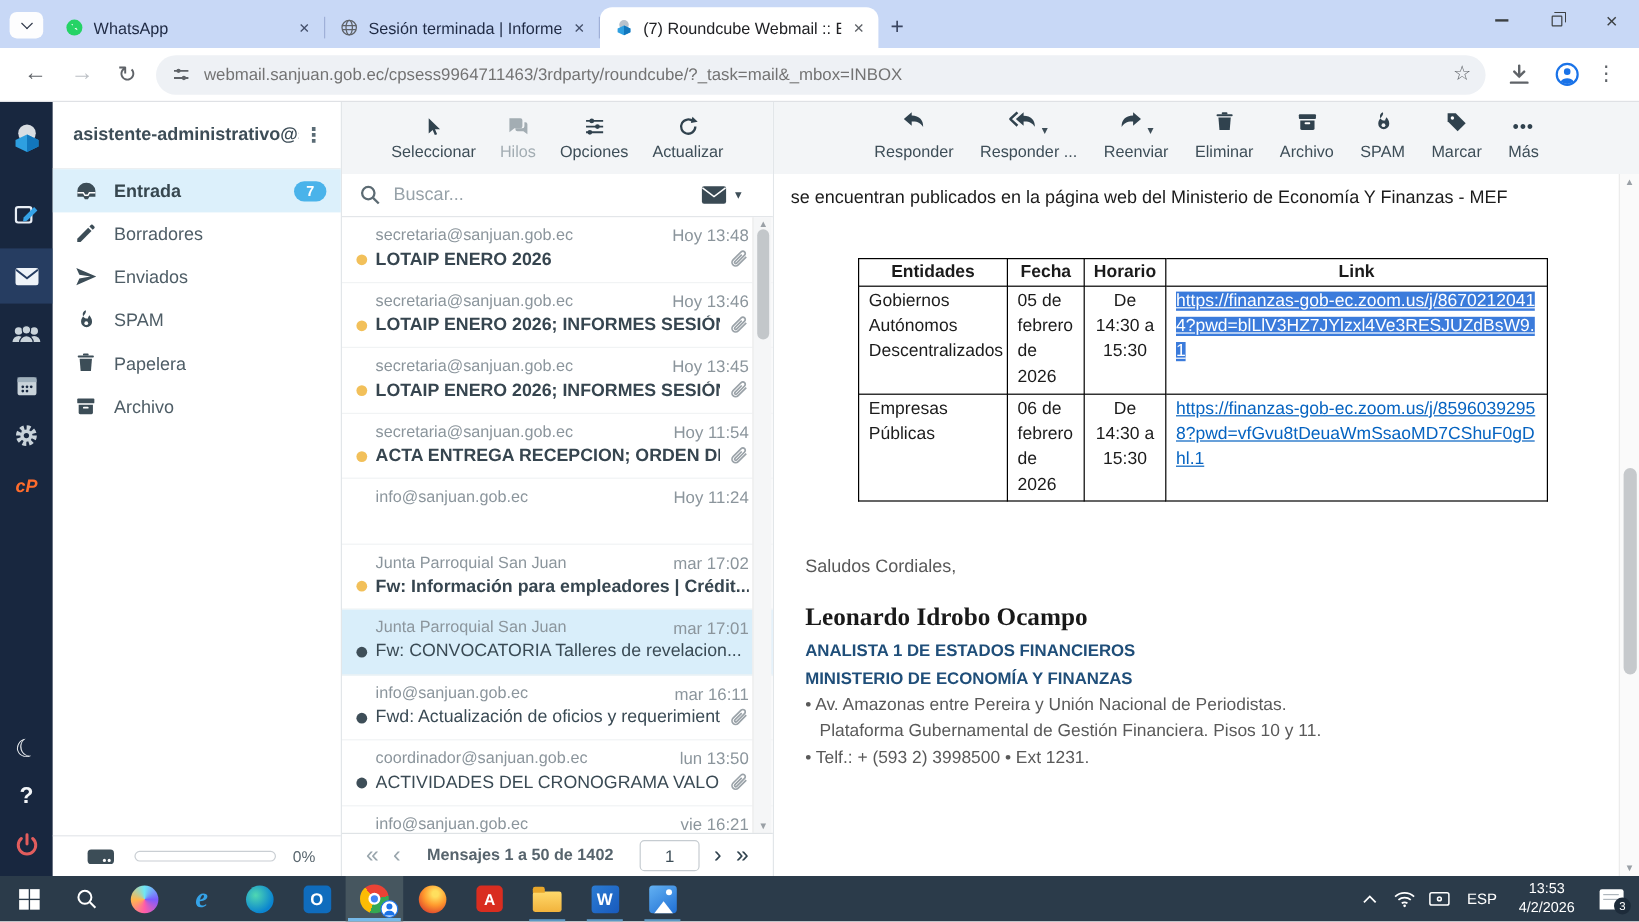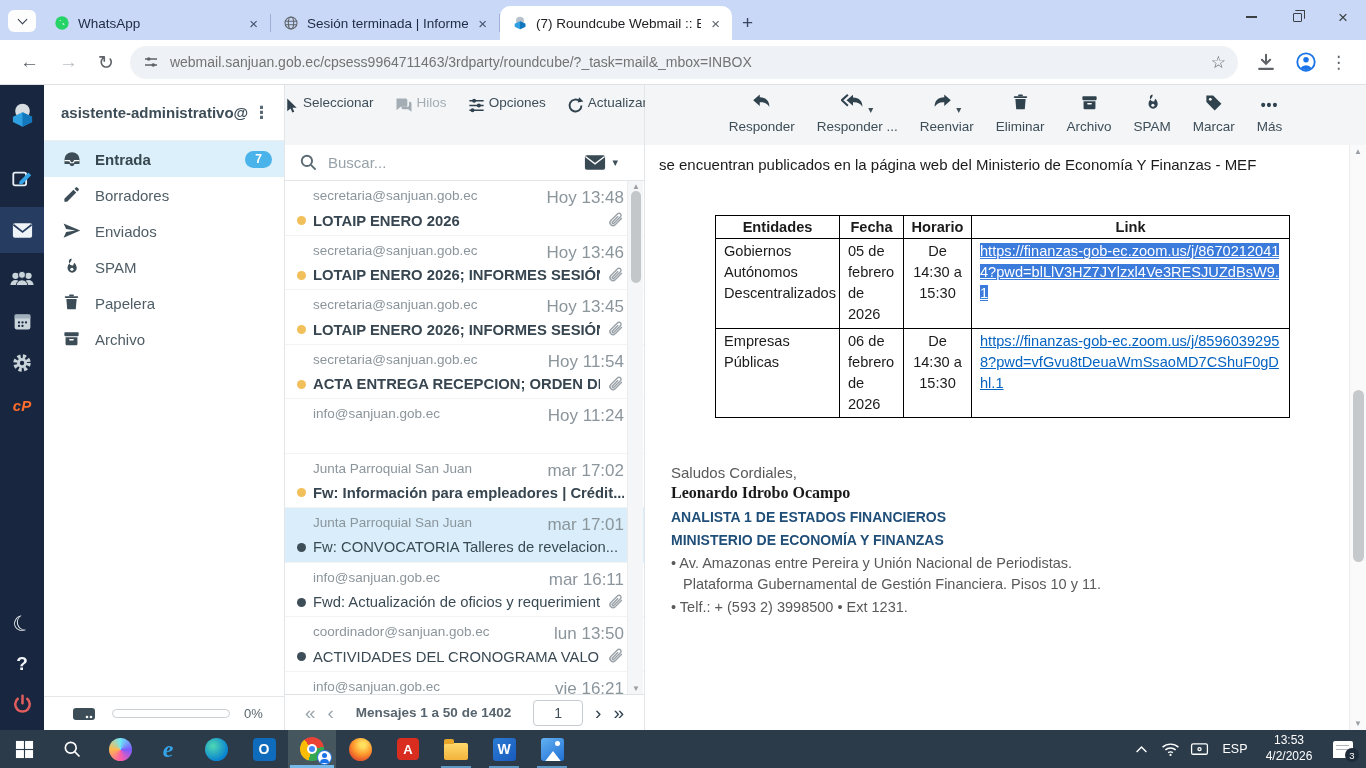--- a/index.html
+++ b/index.html
@@ -66,36 +66,36 @@
   .folder-label { flex:1; white-space:nowrap; overflow:hidden; }
   .badge { min-width:27px; height:17px; border-radius:9px; background:#4ab3ea; color:#fff; font-size:12px; font-weight:bold; display:flex; align-items:center; justify-content:center; padding:0 6px; }
   .storage { position:absolute; left:0; bottom:0; width:240px; height:34px; border-top:1px solid #e4e7ea; display:flex; align-items:center; padding-left:28px; }
   .srv { width:24px; height:16px; display:inline-flex; margin-right:16px; }
   .sbar { width:118px; height:9px; border:1px solid #c9ced3; border-radius:5px; background:#fff; margin-right:14px; }
   .spct { font-size:13px; color:#5a676f; }
 
   
   .listcol { position:absolute; left:285px; top:0; width:360px; height:645px; background:#fff; border-right:1px solid #e2e6e9; }
   .ltoolbar { height:60px; background:#f3f5f7; display:flex; align-items:flex-start; justify-content:center; gap:20px; padding-top:10px; }
-  .lt-btn { display:flex; gap:3px; }
+  .lt-btn { display:flex; flex-direction:column; align-items:center; gap:3px; }
   .lt-ico { height:21px; display:flex; align-items:center; }
   .lt-lbl { font-size:13.5px; color:#3e4e58; }
   .lt-btn.disabled .lt-lbl { color:#a3adb3; }
   .searchrow { height:36px; background:#fff; border-bottom:1px solid #e3e6e9; display:flex; align-items:center; padding:0 12px 0 14px; }
   .sico { width:19px; height:19px; display:inline-flex; margin-right:10px; flex:none; }
   .searchbox { flex:1; border:none; outline:none; font-size:15px; color:#3e4e58; font-family:inherit; background:transparent; }
   .searchbox::placeholder { color:#97a2a9; }
   .senv { width:22px; height:17px; display:inline-flex; margin:0 6px; }
   .scaret { font-size:11px; color:#3e4e58; margin-right:14px; }
   .rows { height:513px; overflow:hidden; }
   .mrow { height:54.5px; padding:7px 20px 0 12px; border-bottom:1px solid #f1f3f4; }
   .mrow.selected { background:#d9eefa; }
   .ml1 { display:flex; margin-left:16px; }
   .msender { flex:1; font-size:13.5px; color:#8b959c; white-space:nowrap; overflow:hidden; }
-  .mtime { font-size:17px; color:#8b959c; margin-left:8px; }
+  .mtime { font-size:14px; color:#8b959c; margin-left:8px; }
   .ml2 { display:flex; align-items:center; gap:7px; margin-top:4px; }
   .mdot { width:9px; height:9px; border-radius:50%; flex:none; }
   .unread .mdot { background:#f2c05a; }
   .read .mdot { background:#3e4e58; }
   .msub { flex:1; font-size:14.8px; white-space:nowrap; overflow:hidden; }
   .unread .msub { font-weight:bold; color:#36454f; }
   .read .msub { font-weight:normal; color:#3a4a54; }
   .mclip { width:17px; height:17px; display:inline-flex; flex:none; }
   .lscroll { position:absolute; right:1px; top:96px; width:16px; height:513px; background:#f5f6f7; border-left:1px solid #ececec; }
   .lscroll .thumb { position:absolute; left:3px; top:10px; width:10px; height:92px; background:#c3c7ca; border-radius:6px; }
@@ -124,21 +124,21 @@
   .mef-table th, .mef-table td { border:1px solid #000; vertical-align:top; }
   .mef-table th { font-weight:bold; text-align:center; padding:3px 4px; }
   .mef-table td { padding:2px 8px; line-height:1.45; }
   td.c-time { text-align:center; }
   tr.r1 td { height:88px; }
   tr.r2 td { height:84px; }
   .zlink { color:#0563c1; text-decoration:underline; word-break:break-all; }
   .zlink.sel { background:#3b7bdb; color:#fff; }
   .sig { margin:46px 0 0 14px; }
   .sgreet { font-size:15px; color:#595959; }
-  .sname { margin-top:3px; font-family:"Liberation Serif","DejaVu Serif",serif; font-size:16px; font-weight:bold; color:#191919; }
+  .sname { margin-top:21px; font-family:"Liberation Serif","DejaVu Serif",serif; font-size:21px; font-weight:bold; color:#191919; }
   .stitle { font-size:14px; font-weight:bold; color:#1f4e79; margin-top:7px; }
   .saddr { font-size:14.5px; color:#595959; margin-top:7px; }
   .saddr.ind { margin-left:12px; margin-top:5px; }
   .rscroll { position:absolute; right:0; top:60px; width:17px; height:585px; background:#fafafa; border-left:1px solid #ececec; }
   .rscroll .thumb { position:absolute; left:3px; top:245px; width:11px; height:172px; background:#c6c9cc; border-radius:6px; }
 
   
   .taskbar { position:absolute; left:0; top:730px; width:1366px; height:38px; background:#2b3b4a; display:flex; align-items:center; }
   .tb-left { display:flex; height:38px; align-items:center; }
   .tbi { width:48px; height:38px; display:flex; align-items:center; justify-content:center; position:relative; }

